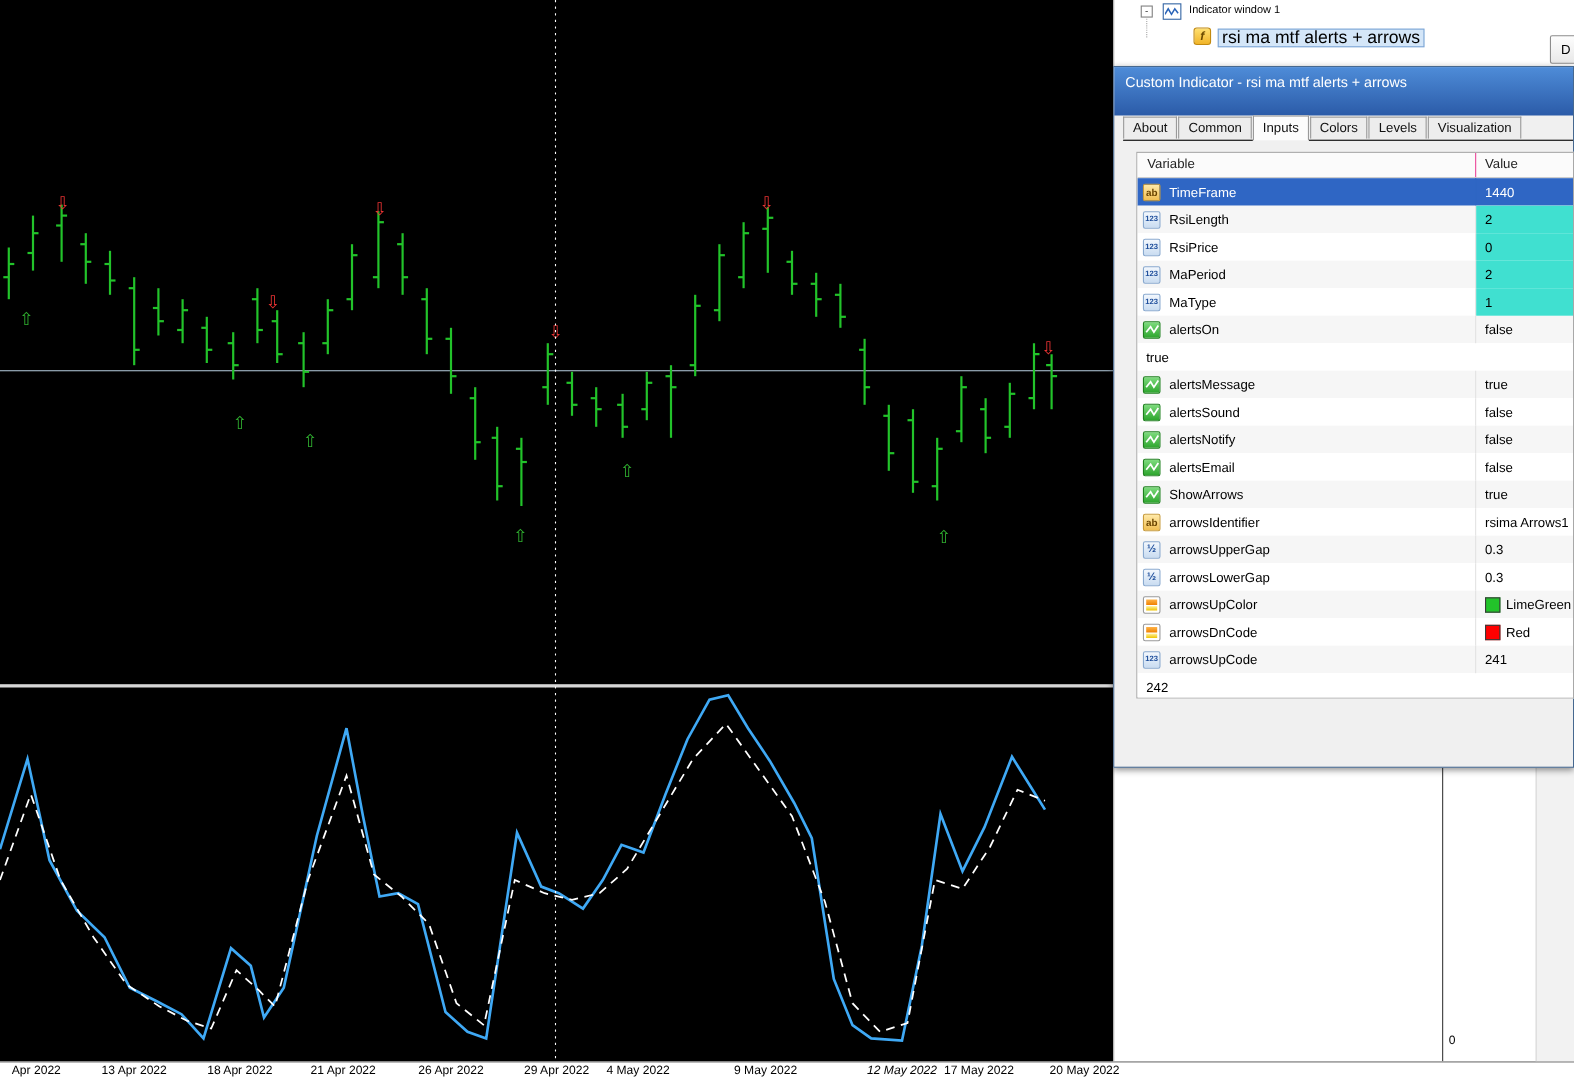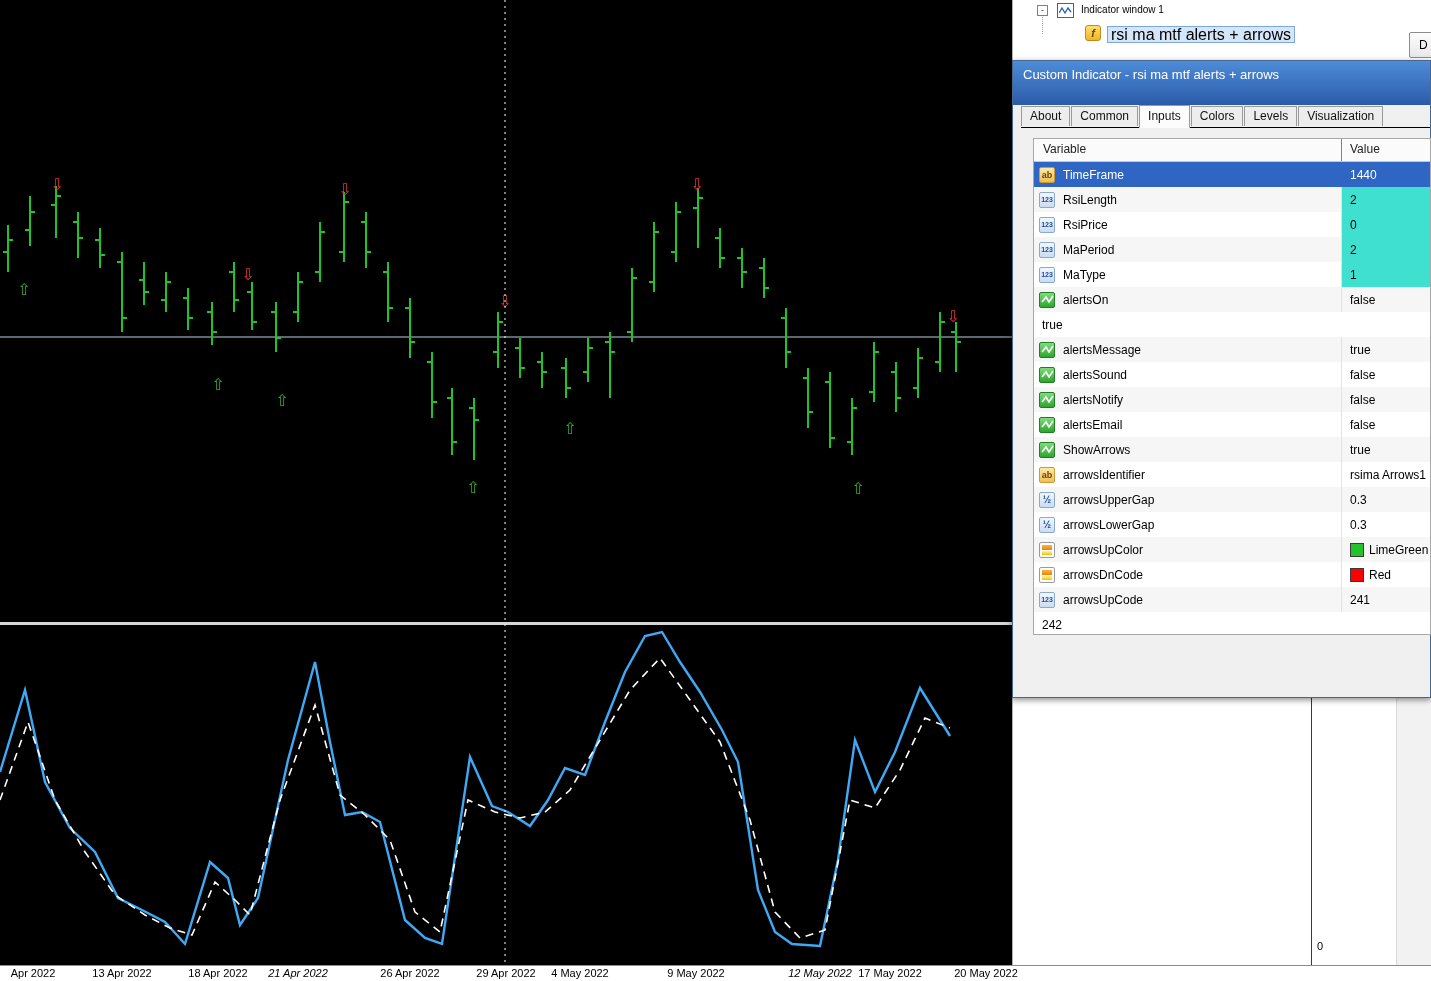--- a/index.html
+++ b/index.html
@@ -240,21 +240,21 @@
   <div id="right-bottom">
     <div id="edge-strip"></div>
     <div id="zero-line"></div>
     <span id="zero-label">0</span>
   </div>
 
   <div id="time-axis">
       <span class="axlbl" style="left: 33px;">Apr 2022</span>
       <span class="axlbl" style="left: 122px;">13 Apr 2022</span>
       <span class="axlbl" style="left: 218px;">18 Apr 2022</span>
-      <span class="axlbl" style="left: 298px; font-style: italic;">21 Apr 2022</span>
+      <span class="axlbl" style="left: 312px;">21 Apr 2022</span>
       <span class="axlbl" style="left: 410px;">26 Apr 2022</span>
       <span class="axlbl" style="left: 506px;">29 Apr 2022</span>
       <span class="axlbl" style="left: 580px; text-align: center;">4 May 2022</span>
       <span class="axlbl" style="left: 696px;">9 May 2022</span>
       <span class="axlbl" style="left: 820px; font-style: italic;">12 May 2022</span>
       <span class="axlbl" style="left: 890px;">17 May 2022</span>
       <span class="axlbl" style="left: 986px;">20 May 2022</span>
     </div>
 
   <div id="tree-panel">

